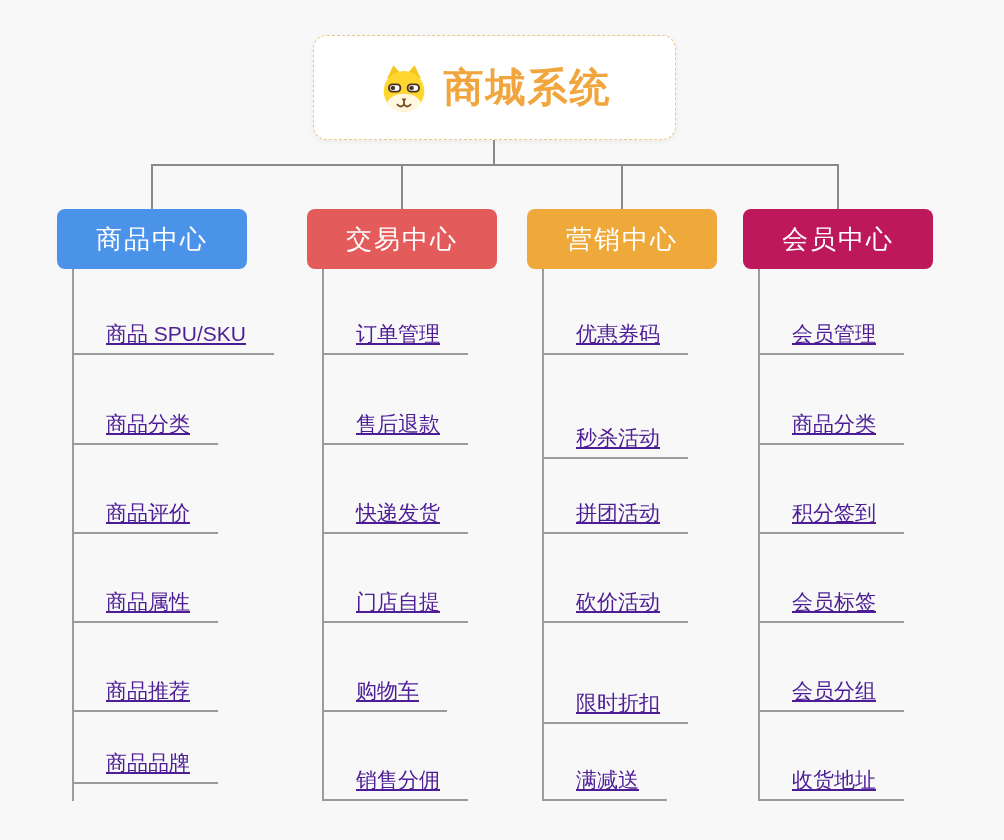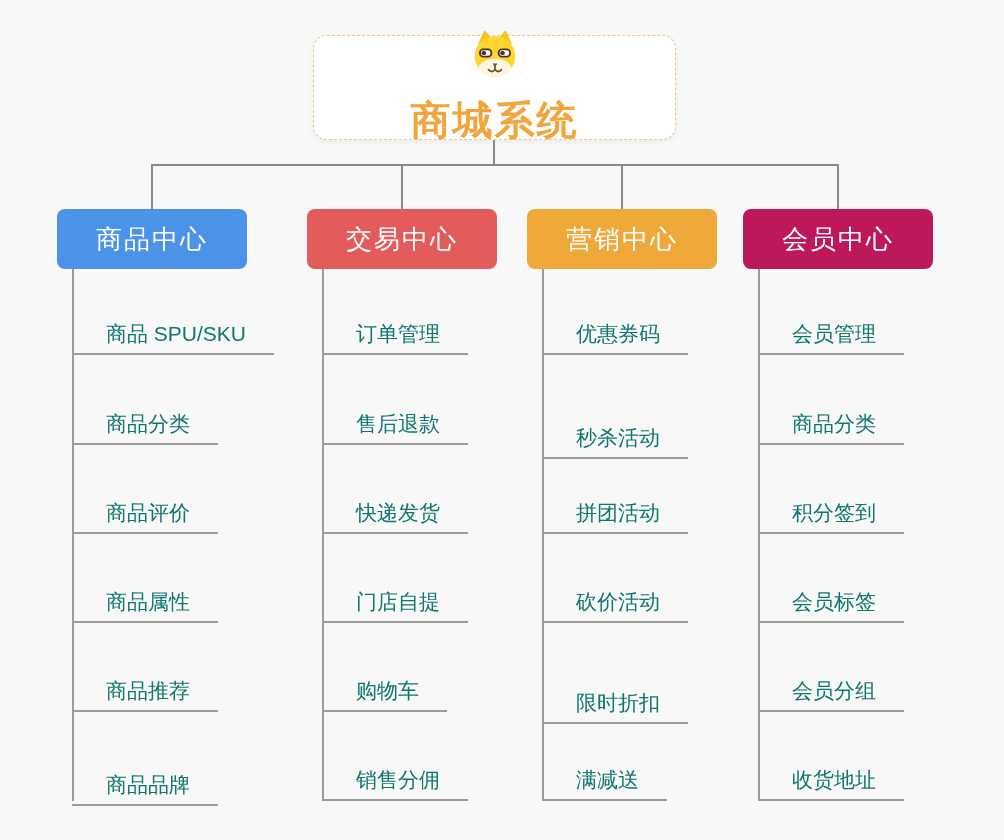--- a/index.html
+++ b/index.html
@@ -21,21 +21,20 @@
     width:363px; height:105px;
     background:#ffffff;
     border:1px dashed #f0c583;
     border-radius:14px;
     box-shadow:0 2px 6px rgba(0,0,0,0.05);
     display:flex;
     align-items:center;
     justify-content:center;
     gap:14px;
     box-sizing:border-box;
-    flex-direction:column;
   }
   .root-title{
     font-size:40px;
     font-weight:600;
     letter-spacing:2px;
     white-space:nowrap;
   }
   .root-icon{width:52px;height:52px;flex:0 0 auto;}
   
   .line{position:absolute;background:#8a8a8a;}
@@ -64,22 +63,23 @@
     height:532px;
     background:#9b9b9b;
   }
   .sub-item{
     position:absolute;
     box-sizing:content-box;
     padding:0 28px 4px 34px;
     border-bottom:2px solid #9b9b9b;
     font-size:21px;
     line-height:30px;
-    color:#0f766e;
+    color:#4c1d95;
     white-space:nowrap;
+    text-decoration:underline;
   }
 </style>
 </head>
 <body>
 
 <div class="canvas">
 
   <div class="root-node" style="border-color: rgb(240, 197, 131); background: rgb(255, 255, 255);">
     <svg class="root-icon" viewBox="0 0 64 64" aria-hidden="true">
       <polygon points="11,21 19,4 28,14" fill="#f6c51e"></polygon>
@@ -107,21 +107,21 @@
   <div class="line" style="left:837px;top:164px;width:2px;height:46px;"></div>
 
   <div id="branches-root">
       <div class="branch-box" style="left: 57px; background: rgb(75, 147, 233);">商品中心</div>
       <div class="col-rail" style="left: 72px;"></div>
       <div class="sub-item" style="left: 72px; top: 319px;">商品 SPU/SKU</div>
       <div class="sub-item" style="left: 72px; top: 409px;">商品分类</div>
       <div class="sub-item" style="left: 72px; top: 498px;">商品评价</div>
       <div class="sub-item" style="left: 72px; top: 587px;">商品属性</div>
       <div class="sub-item" style="left: 72px; top: 676px;">商品推荐</div>
-      <div class="sub-item" style="left: 72px; top: 770px;">商品品牌</div>
+      <div class="sub-item" style="left: 72px; top: 748px;">商品品牌</div>
       <div class="branch-box" style="left: 307px; background: rgb(228, 91, 91);">交易中心</div>
       <div class="col-rail" style="left: 322px;"></div>
       <div class="sub-item" style="left: 322px; top: 319px;">订单管理</div>
       <div class="sub-item" style="left: 322px; top: 409px;">售后退款</div>
       <div class="sub-item" style="left: 322px; top: 498px;">快递发货</div>
       <div class="sub-item" style="left: 322px; top: 587px;">门店自提</div>
       <div class="sub-item" style="left: 322px; top: 676px;">购物车</div>
       <div class="sub-item" style="left: 322px; top: 765px;">销售分佣</div>
       <div class="branch-box" style="left: 527px; background: rgb(239, 169, 59);">营销中心</div>
       <div class="col-rail" style="left: 542px;"></div>

